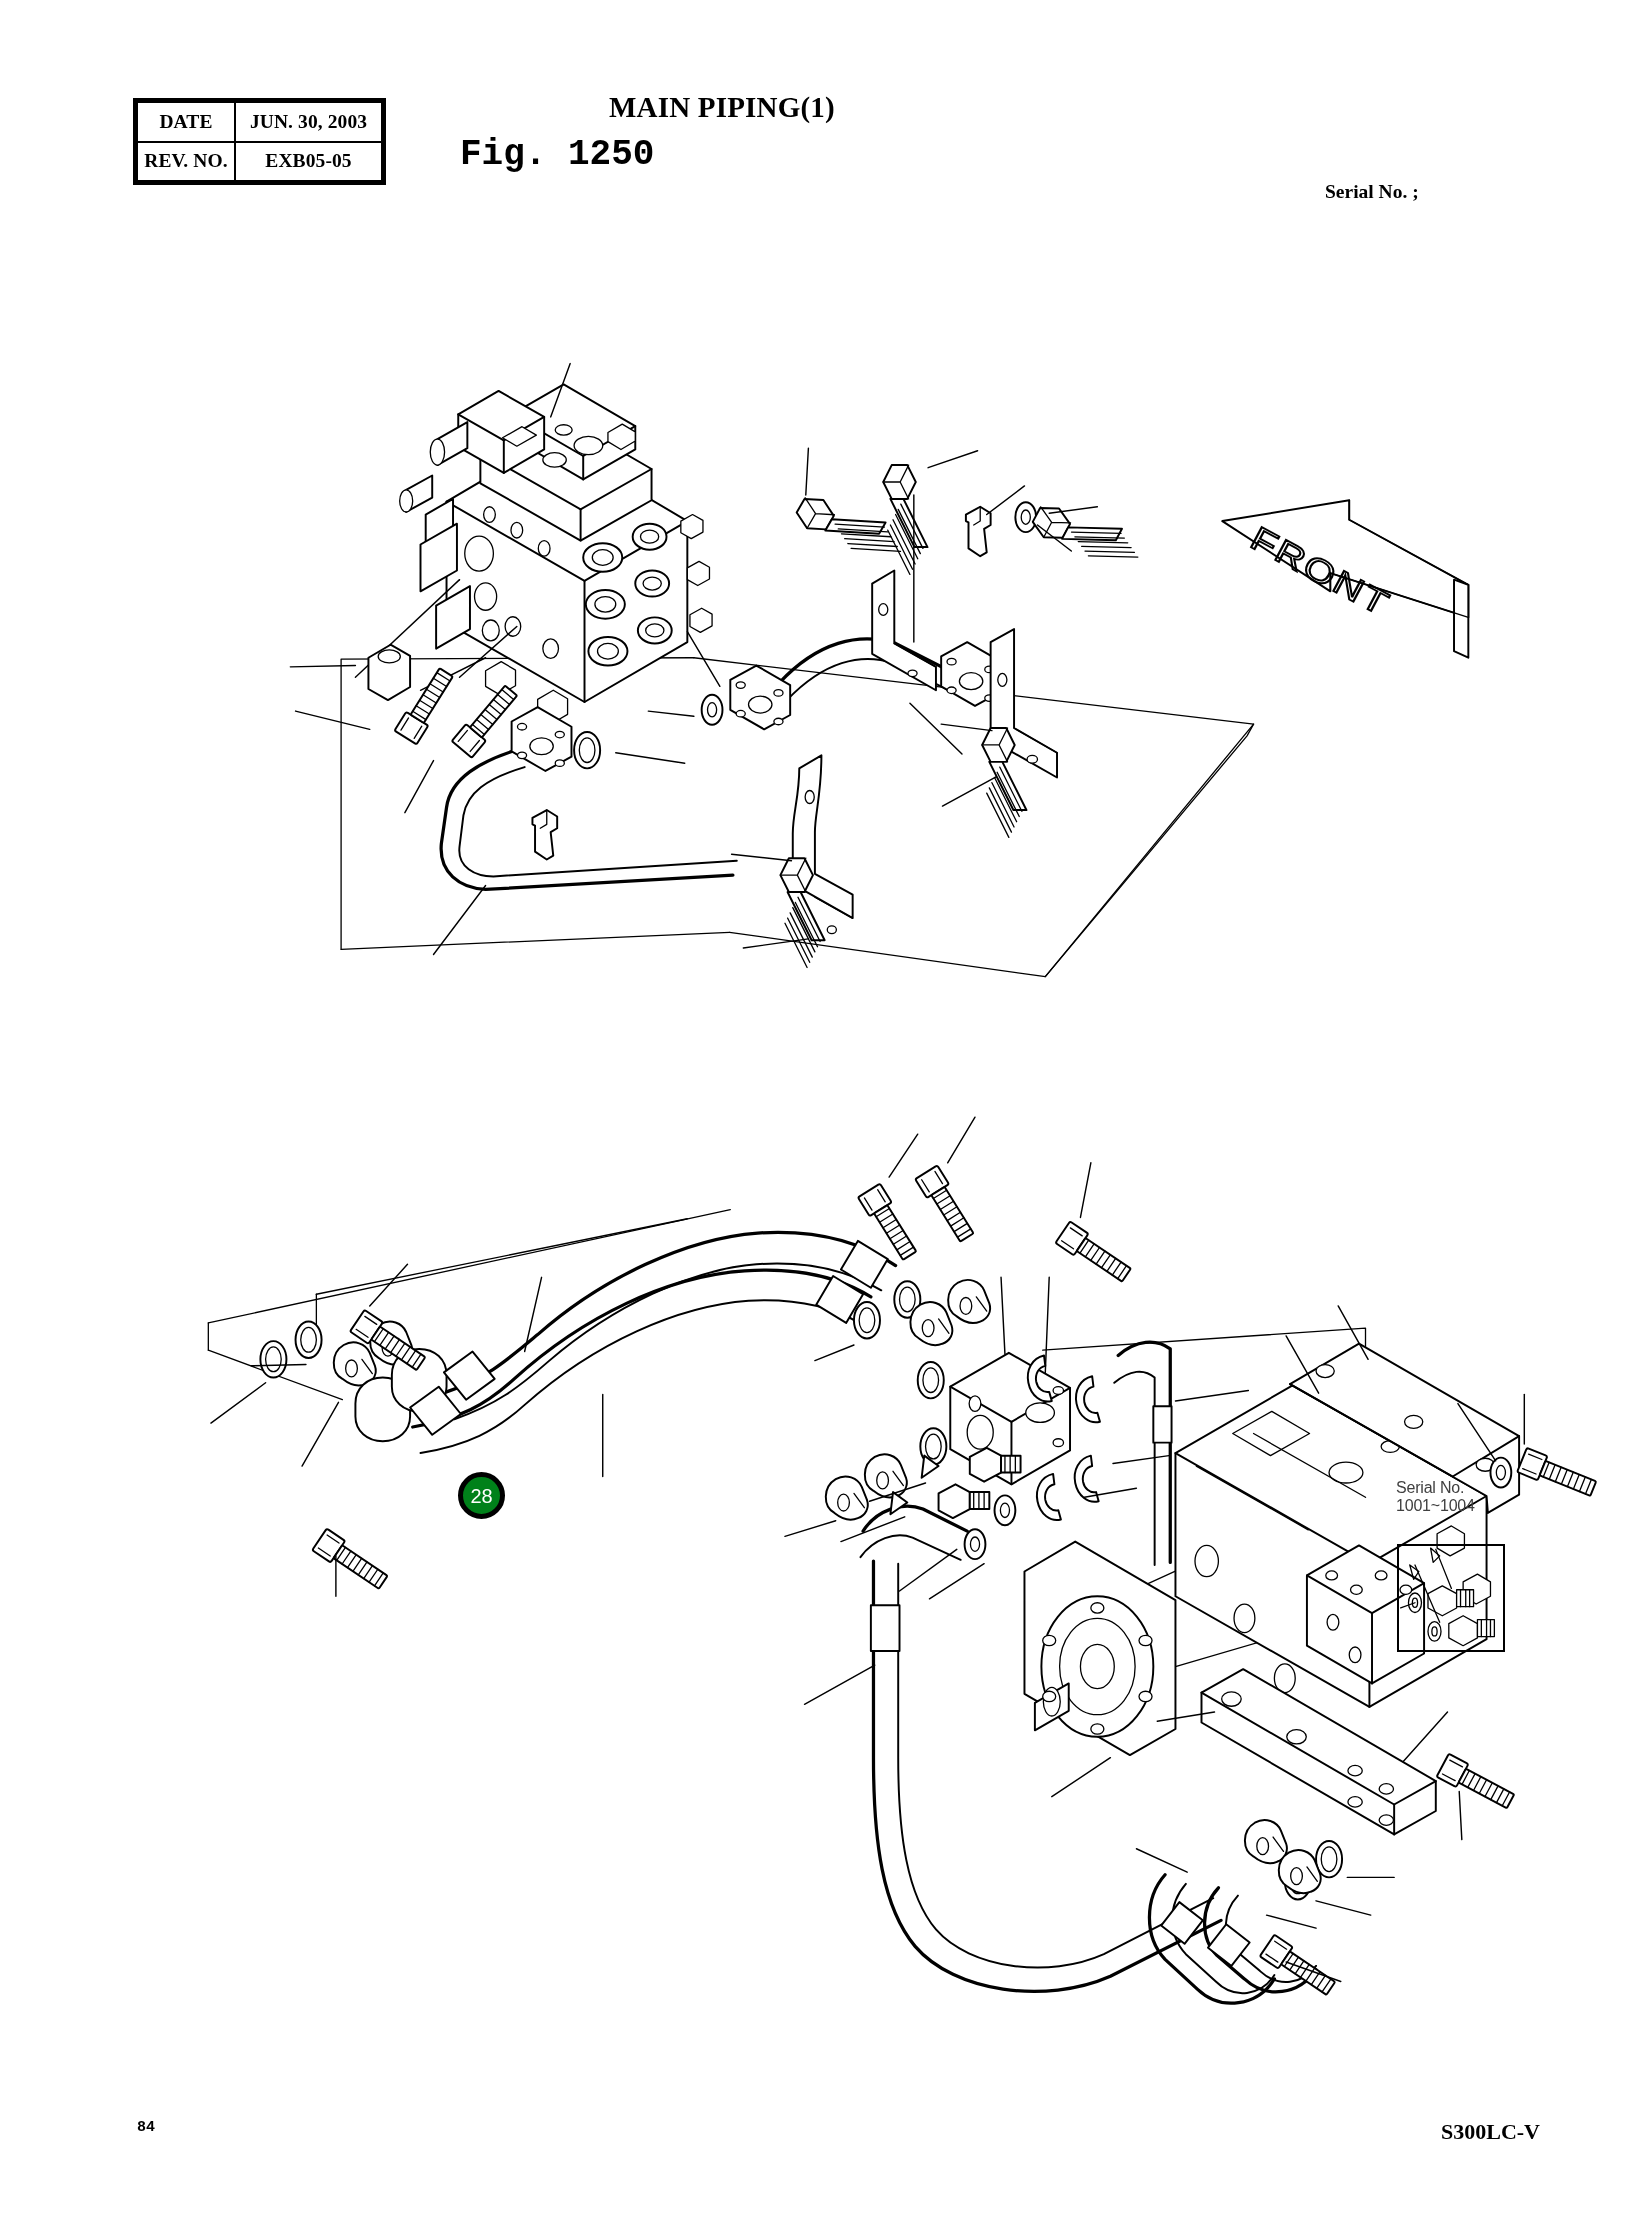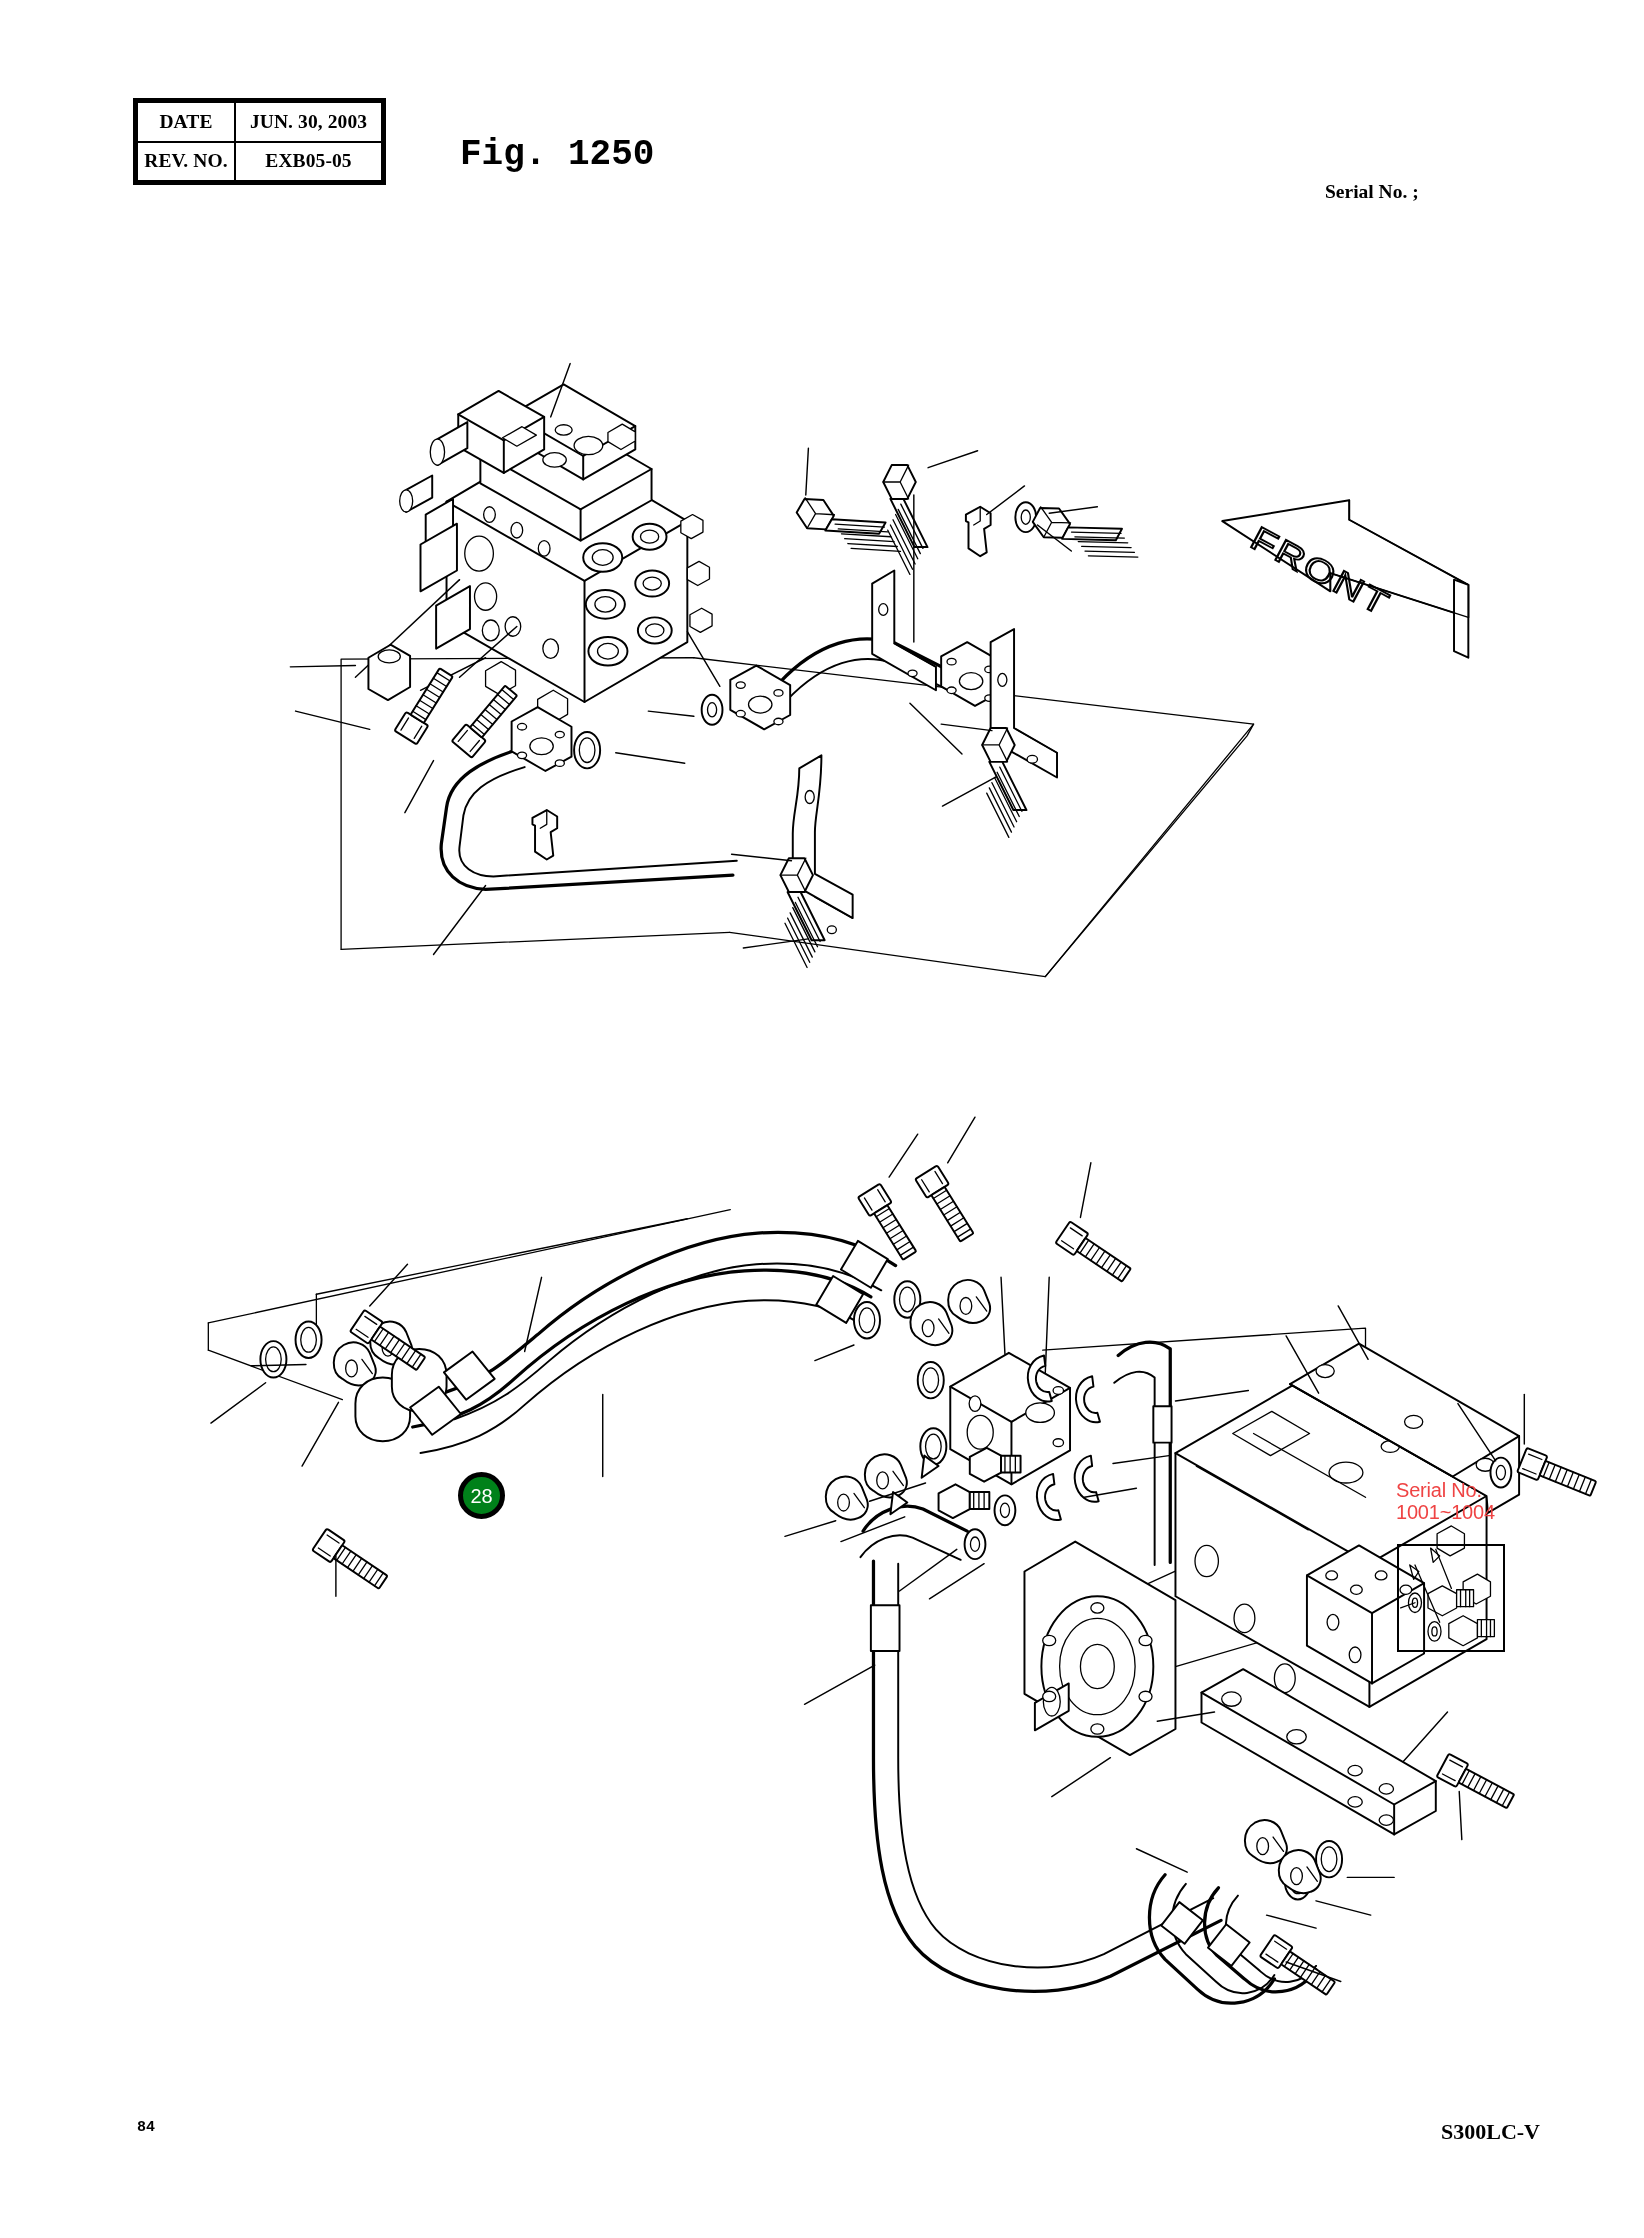--- a/index.html
+++ b/index.html
@@ -55,22 +55,22 @@
 
   
   #drawing-canvas{position:absolute;left:0;top:0;width:1644px;height:2239px;}
   #drawing-canvas svg{display:block;width:1644px;height:2239px;}
 
   
   #serial-inset{
     position:absolute;left:1366px;top:1479px;width:130px;
   }
   #serial-inset .sn-line{
-    font-family:"Liberation Sans", sans-serif;font-size:20px;
-    line-height:1.12;color:#ef4444;white-space:nowrap;letter-spacing:-0.2px;
+    font-family:"Liberation Sans", sans-serif;font-size:16px;
+    line-height:1.12;color:#404040;white-space:nowrap;letter-spacing:-0.2px;
   }
   #serial-inset-box{
     position:absolute;left:1367px;top:1544px;width:104px;height:104px;
     border:2px solid #000;background:transparent;
   }
 
   
   #callout-28{
     position:absolute;left:428px;top:1472px;width:47px;height:47px;
     border-radius:50%;background:#00811A;border:5.2px solid #000;
@@ -98,20 +98,21 @@
         <td class="k">REV. NO.</td>
         <td>EXB05-05</td>
       </tr>
     </tbody>
       </table>
   </div>
 
   <div id="fig-number">Fig. 1250</div>
 
   <div id="title-block">
+    <div class="t1">MAIN PIPING(1)</div>
   </div>
 
   <div id="serial-no-header">Serial No. ;</div>
 
   <div id="drawing-canvas">
   <svg viewBox="0 0 2526 3439" xmlns="http://www.w3.org/2000/svg">
     <defs>
       <style>
         .ln{fill:none;stroke:#000;stroke-width:3;stroke-linecap:round;stroke-linejoin:round;}
         .lnt{fill:none;stroke:#000;stroke-width:2;stroke-linecap:round;stroke-linejoin:round;}

